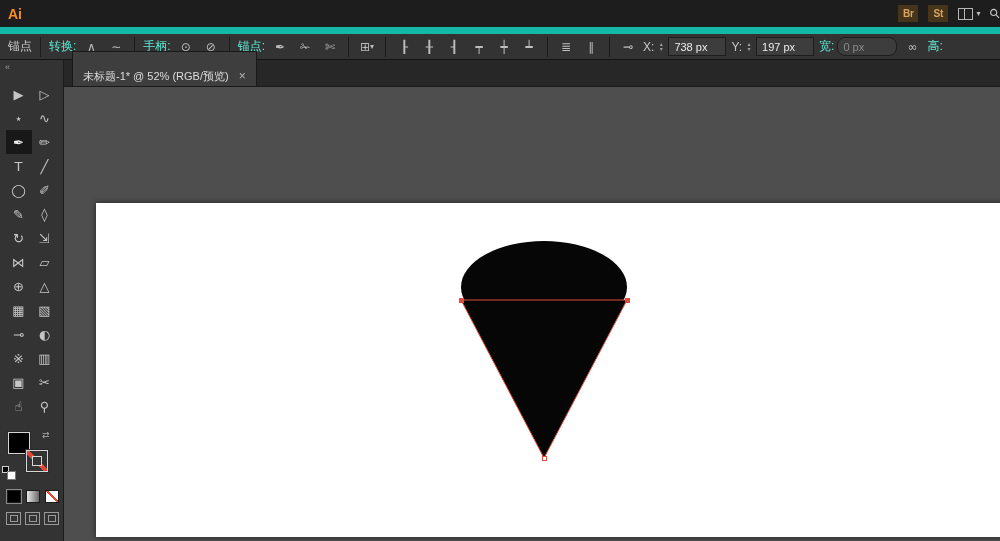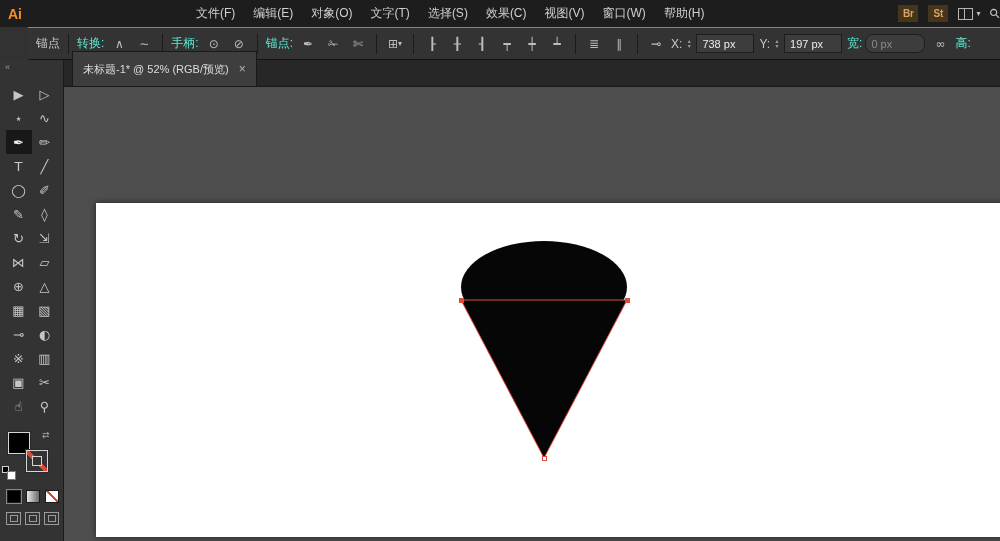--- a/index.html
+++ b/index.html
@@ -14,23 +14,23 @@
   .menu-item { padding:0 9px; line-height:27px; }
   #menu-right { display:flex; align-items:center; gap:10px; margin-left:28px; }
   .badge { min-width:20px; height:17px; padding:0 3px; border-radius:0; background:#46351a;
     color:#d8a564; font-size:10px; font-weight:bold; display:flex; align-items:center; justify-content:center; }
   .ws-icon { width:15px; height:12px; border:1px solid #b5b5b5; position:relative; display:inline-block; }
   .ws-icon::before { content:""; position:absolute; left:5px; top:0; bottom:0; width:1px; background:#b5b5b5; }
   .caret { font-size:8px; color:#bbb; }
   .search-glyph { display:inline-block; transform:rotate(-45deg); font-size:13px; color:#c5c5c5; }
 
   
-  #controlbar { height:33px; background:#333333; border-top:1px solid #14b8a6;
+  #controlbar { height:33px; background:#333333; border-top:7px solid #14b8a6;
     border-bottom:1px solid #141414; display:flex; align-items:center; gap:5px;
-    padding:0 8px; color:#c8c8c8; font-size:12px; white-space:nowrap; overflow:hidden;margin-left:28px; }
+    padding:0 8px; color:#c8c8c8; font-size:12px; white-space:nowrap; overflow:hidden; }
   .cb-label { color:#c8c8c8; }
   .cb-label.dim { color:#5eead4; }
   .sep { width:1px; height:20px; background:#1b1b1b; margin:0 3px; flex:none; }
   .icon-btn { width:20px; height:20px; display:flex; align-items:center; justify-content:center;
     color:#bdbdbd; font-size:12px; font-family:"DejaVu Sans","DejaVu Sans Mono",sans-serif; }
   .field { display:flex; align-items:center; gap:3px; }
   .stepper { display:flex; flex-direction:column; font-size:6px; line-height:5px; color:#9a9a9a; width:8px; text-align:center; }
   .value-box { width:58px; height:19px; background:#3d3d3d; border:1px solid #1d1d1d;
     color:#ececec; font-size:11px; display:flex; align-items:center; padding:0 5px; }
   .value-box.wide { width:60px; }
@@ -67,35 +67,34 @@
   #none-btn { background:linear-gradient(45deg, #fff 44%, #de4837 44%, #de4837 58%, #fff 58%); }
   #drawmode-row { display:flex; gap:4px; padding-left:6px; margin-top:9px; }
   .draw-btn { width:15px; height:13px; border:1px solid #9a9a9a; position:relative; }
   .draw-btn::after { content:""; position:absolute; right:2px; bottom:2px; width:6px; height:5px; border:1px solid #9a9a9a; }
 
   
   #canvas-col { flex:1; display:flex; flex-direction:column; min-width:0; }
   #tabstrip { height:27px; background:#272727; border-bottom:1px solid #191919;
     display:flex; align-items:flex-end; padding-left:8px; }
   #doc-tab { height:26px; background:#3e3e3e; border:1px solid #191919; border-bottom:none;
-    color:#dcdcdc; font-size:11px; display:flex; align-items:center; gap:10px; padding:17px 10px; }
+    color:#dcdcdc; font-size:11px; display:flex; align-items:flex-start; gap:10px; padding:17px 10px; }
   #tab-close { color:#b5b5b5; font-size:12px; }
   #canvas { flex:1; background:#4e4e4e; position:relative; overflow:hidden; }
   #artboard { position:absolute; left:32px; top:116px; width:920px; height:334px;
     background:#ffffff; box-shadow:0 0 6px rgba(0,0,0,0.55); }
   .shape-svg { position:absolute; left:0; top:0; }
   .anchor { position:absolute; width:5px; height:5px; background:#fff; border:1px solid #e04b3c; }
   .anchor.filled { background:#e04b3c; }
 </style>
 </head>
 <body>
 
 <header id="menubar">
   <div id="app-logo">Ai</div>
-  <nav id="menu-items"><span class="menu-item">文件(F)</span><span class="menu-item">编辑(E)</span><span class="menu-item">对象(O)</span><span class="menu-item">文字(T)</span><span class="menu-item">选择(S)</span><span class="menu-item">效果(C)</span><span class="menu-item">视图(V)</span><span class="menu-item">窗口(W)</span><span class="menu-item">帮助(H)</span></nav>
   <div id="menu-right">
     <span class="badge">Br</span>
     <span class="badge">St</span>
     <span style="display:flex;align-items:center;gap:3px;">
       <span class="ws-icon"></span>
       <span class="caret">▾</span>
     </span>
     <span class="search-glyph">⚲</span>
   </div>
 </header>

